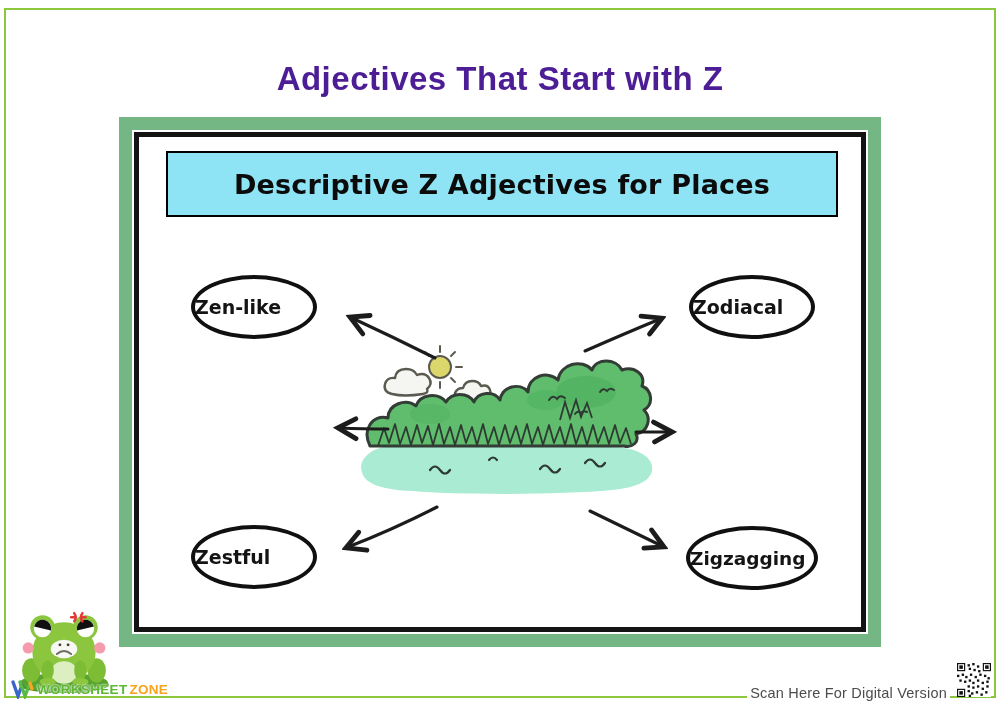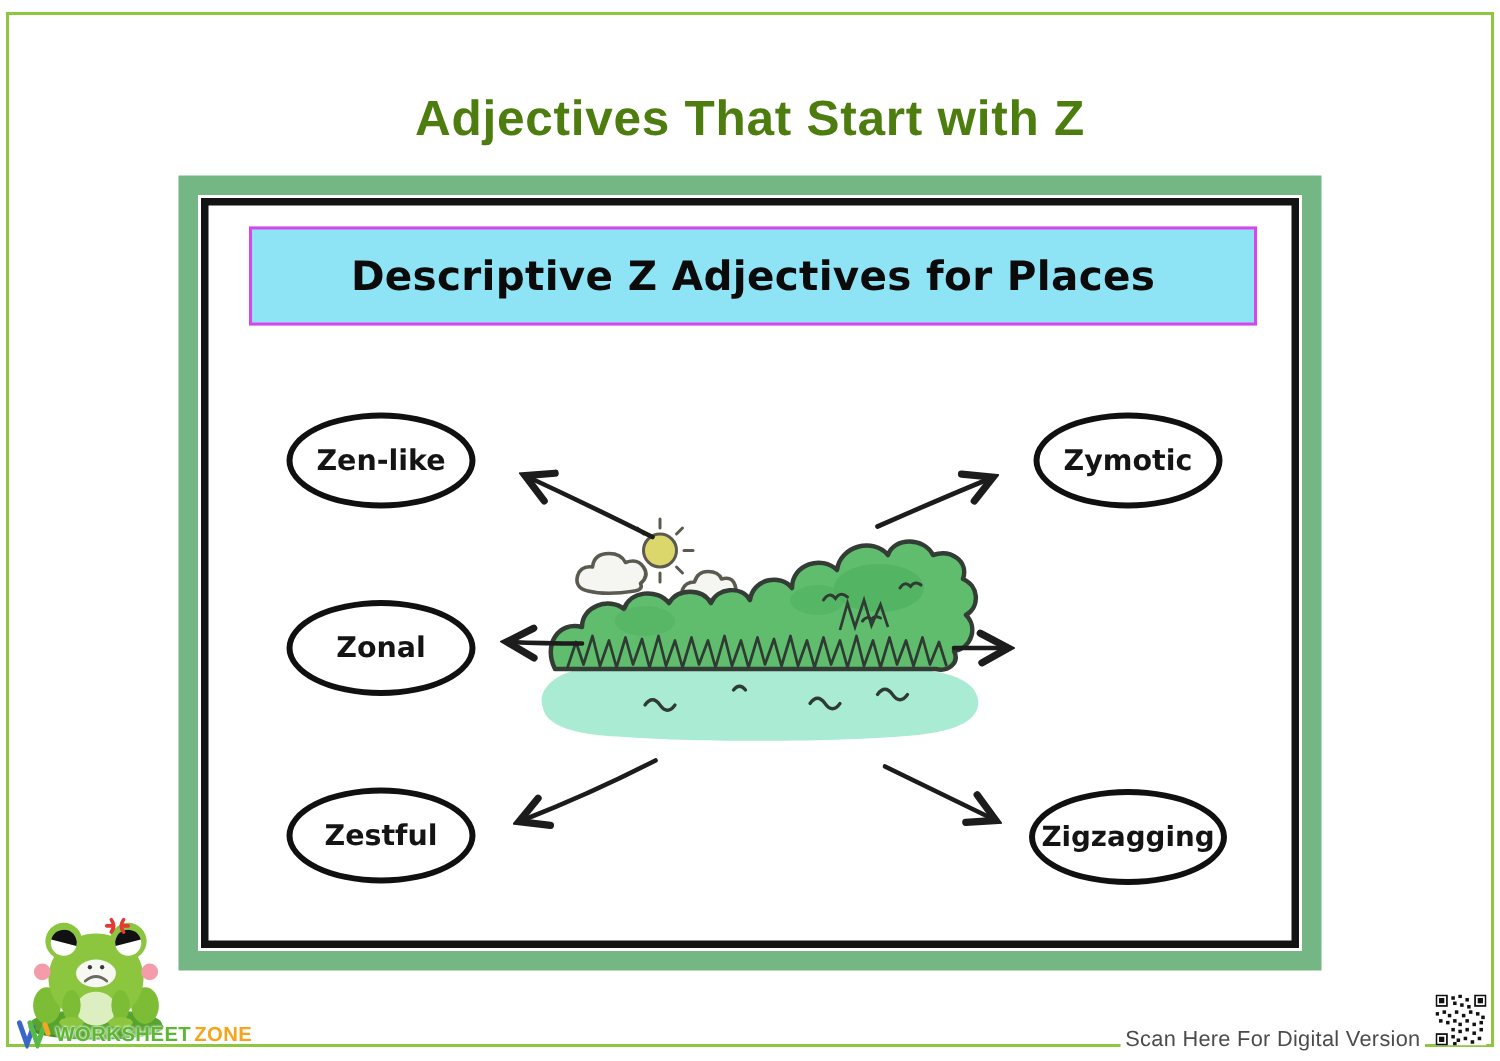--- a/index.html
+++ b/index.html
@@ -1,36 +1,36 @@
 <!DOCTYPE html>
 <html><head>
 <meta charset="utf-8">
 <style>
   html,body{margin:0;padding:0;background:#fff;}
   .page{position:relative;width:1000px;height:707px;background:#fff;overflow:hidden;
         font-family:"Liberation Sans",sans-serif;}
   .page-frame{position:absolute;left:4px;top:8px;right:4px;bottom:9px;
         border:2px solid #8dc63f;pointer-events:none;}
   .title{position:absolute;top:60px;left:0;width:100%;text-align:center;
-        font-size:33px;font-weight:600;color:#4d7c0f;letter-spacing:.5px;}
+        font-size:33px;font-weight:600;color:#4c1d95;letter-spacing:.5px;}
   
   .board{position:absolute;left:119px;top:117px;width:762px;height:530px;
         background:#74b784;padding:13px;box-sizing:border-box;}
   .board-gap{width:100%;height:100%;background:#fff;padding:2px;box-sizing:border-box;}
   .board-inner{width:100%;height:100%;border:5px solid #131313;box-sizing:border-box;
         background:#fff;position:relative;}
   .banner{position:absolute;left:27px;top:14px;width:668px;height:62px;
-        background:#8ee4f5;border:2px solid #d946ef;display:flex;align-items:center;
+        background:#8ee4f5;border:2px solid #000000;display:flex;align-items:center;
         justify-content:center;font-size:27px;font-weight:800;color:#0b0b0b;
         font-family:"DejaVu Sans",sans-serif;letter-spacing:.2px;}
   
   .scene{position:absolute;left:0;top:0;width:1000px;height:707px;z-index:2;pointer-events:none;}
   
   .bubble{position:absolute;width:126px;height:64px;background:#fff;border:4px solid #101010;
-        border-radius:50%;display:flex;align-items:center;justify-content:center;
+        border-radius:50%;display:flex;align-items:center;justify-content:flex-start;
         font-family:"DejaVu Sans",sans-serif;font-weight:700;font-size:19px;color:#141414;
         z-index:3;box-sizing:border-box;}
   .b-tl{left:191px;top:275px;} .b-tr{left:689px;top:275px;}
   .b-ml{left:191px;top:400px;} .b-mr{left:689px;top:400px;}
   .b-bl{left:191px;top:525px;} .b-br{left:686px;top:526px;width:132px;}
   .b-br span{font-size:18.5px;}
   
   .frog{position:absolute;left:18px;top:611px;width:92px;height:82px;z-index:4;}
   .logo{position:absolute;left:11px;top:680px;z-index:5;display:flex;align-items:center;gap:2px;}
   .logo .wmark{width:24px;height:19px;}
@@ -129,24 +129,21 @@
       <path d="M636 432 Q656 432 670 432" marker-end="url(#ah)"></path>
       <path d="M437 507 Q394 529 348 547" marker-end="url(#ah)"></path>
       <path d="M590 511 Q631 531 662 546" marker-end="url(#ah)"></path>
     </g>
   </svg>
 
   <div class="bubble b-tl">
     <span>Zen-like</span>
   </div>
   <div class="bubble b-tr">
-    <span>Zymotic</span>
-  </div>
-  <div class="bubble b-ml">
-    <span>Zonal</span>
+    <span>Zodiacal</span>
   </div>
   <div class="bubble b-br">
     <span>Zigzagging</span>
   </div>
   <div class="bubble b-bl">
     <span>Zestful</span>
   </div>
 
   <svg class="frog" viewBox="0 0 90 80" xmlns="http://www.w3.org/2000/svg">
     <ellipse cx="45" cy="72" rx="44" ry="8.5" fill="#3f8c22"></ellipse>

